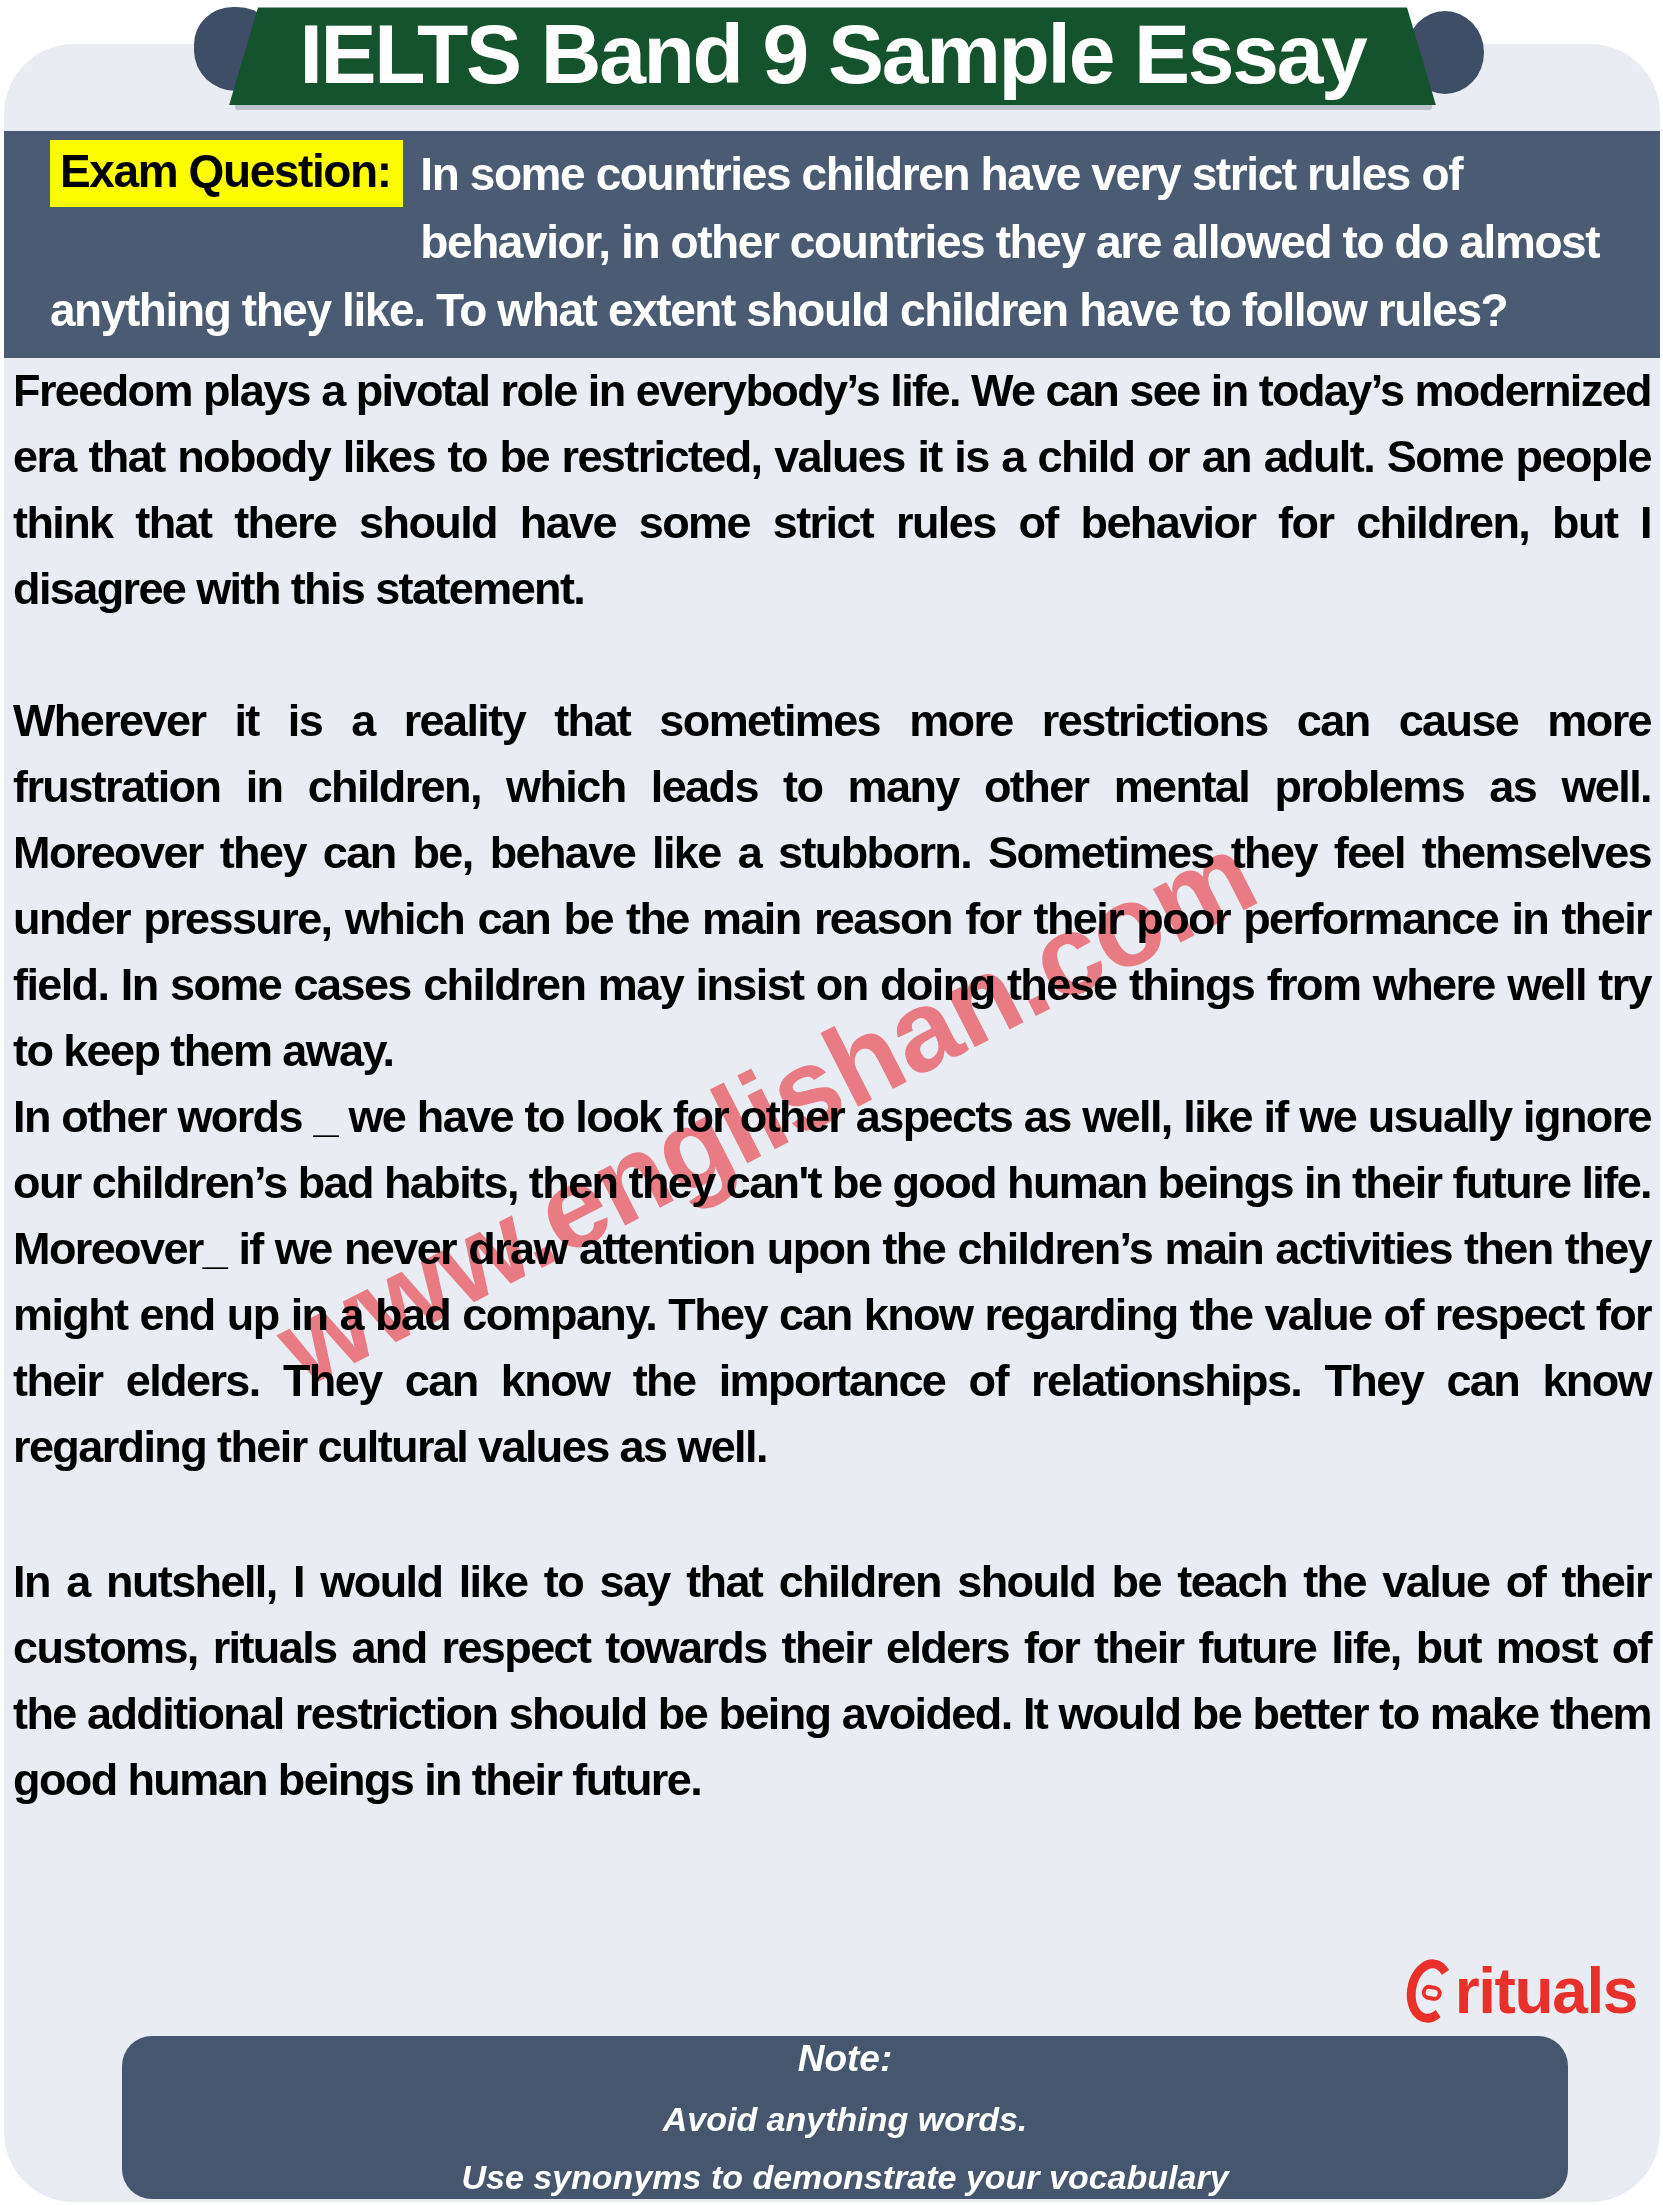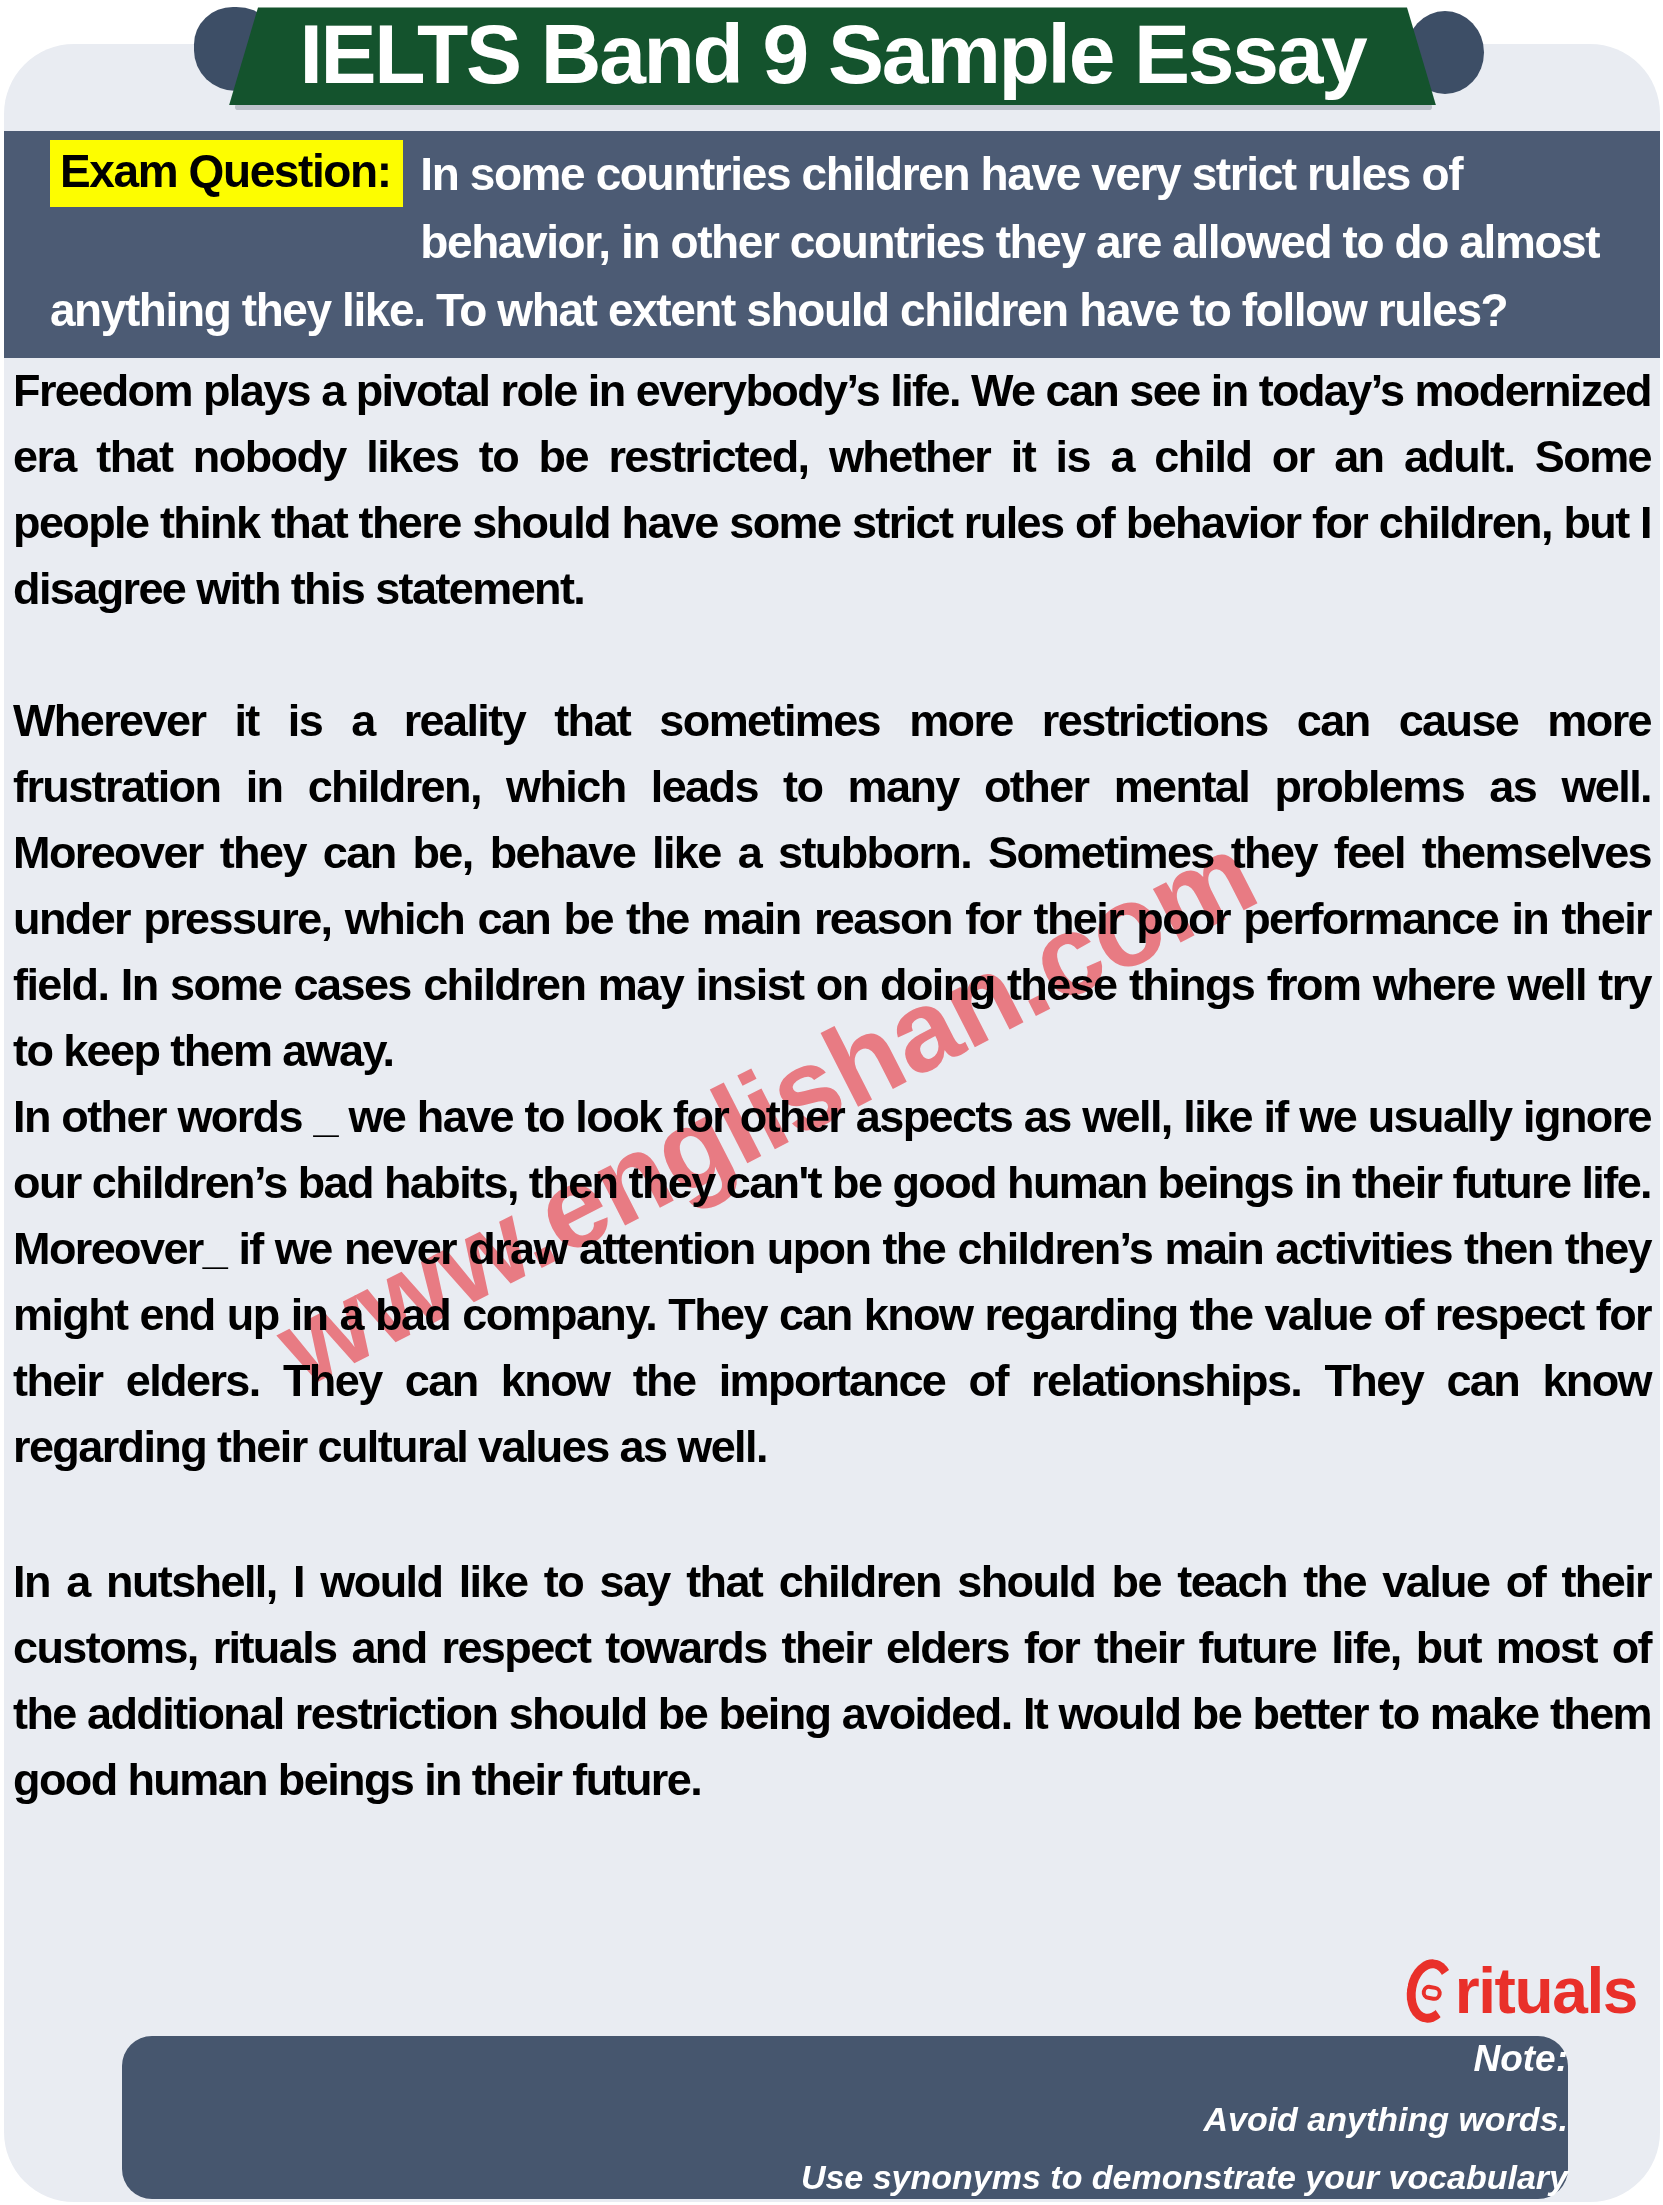--- a/index.html
+++ b/index.html
@@ -154,21 +154,21 @@
   
   .note-box {
     position: absolute;
     left: 122px; top: 2036px;
     width: 1446px; height: 163px;
     box-sizing: border-box;
     background: #46566e;
     border-radius: 30px;
     display: flex;
     flex-direction: column;
-    align-items: flex-end;
+    align-items: center;
     justify-content: center;
     gap: 19.5px;
     z-index: 3;
     color: #ffffff;
     font-style: italic;
     font-weight: bold;
   }
   .note-title { font-size: 37px; }
   .note-line  { font-size: 34px; }
 </style>
@@ -187,21 +187,21 @@
 </div>
 
 <div class="exam-bar">
   <div class="exam-text-wrap">
     <span class="exam-label">Exam Question:</span>
     <span class="exam-question">In some countries children have very strict rules of behavior, in other countries they are allowed to do almost anything they like. To what extent should children have to follow rules?</span>
   </div>
 </div>
 
 <div class="essay">
-  <p>Freedom plays a pivotal role in everybody’s life. We can see in today’s modernized era that nobody likes to be restricted, whether it is a child or an adult. Some people think that there should have some strict rules of behavior for children, but I disagree with this statement.</p>
+  <p>Freedom plays a pivotal role in everybody’s life. We can see in today’s modernized era that nobody likes to be restricted, values it is a child or an adult. Some people think that there should have some strict rules of behavior for children, but I disagree with this statement.</p>
   <p>Wherever it is a reality that sometimes more restrictions can cause more frustration in children, which leads to many other mental problems as well. Moreover they can be, behave like a stubborn. Sometimes they feel themselves under pressure, which can be the main reason for their poor performance in their field. In some cases children may insist on doing these things from where well try to keep them away.</p>
   <p>In other words _ we have to look for other aspects as well, like if we usually ignore our children’s bad habits, then they can't be good human beings in their future life. Moreover_ if we never draw attention upon the children’s main activities then they might end up in a bad company. They can know regarding the value of respect for their elders. They can know the importance of relationships. They can know regarding their cultural values as well.</p>
   <p>In a nutshell, I would like to say that children should be teach the value of their customs, rituals and respect towards their elders for their future life, but most of the additional restriction should be being avoided. It would be better to make them good human beings in their future.</p>
 </div>
 
 <div class="logo">
   <span class="logo-e">
       <span class="logo-e-bar"></span>
     </span>
     <span>rituals</span>

